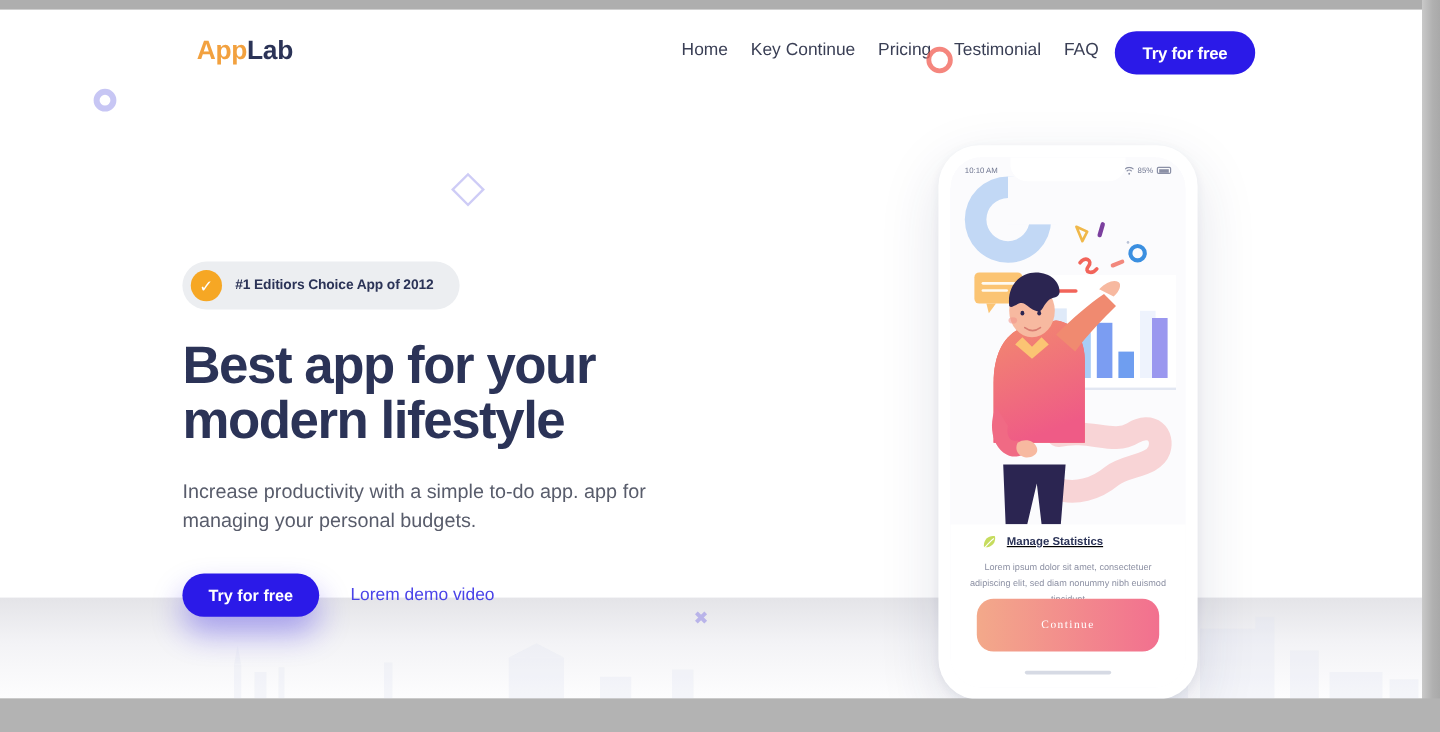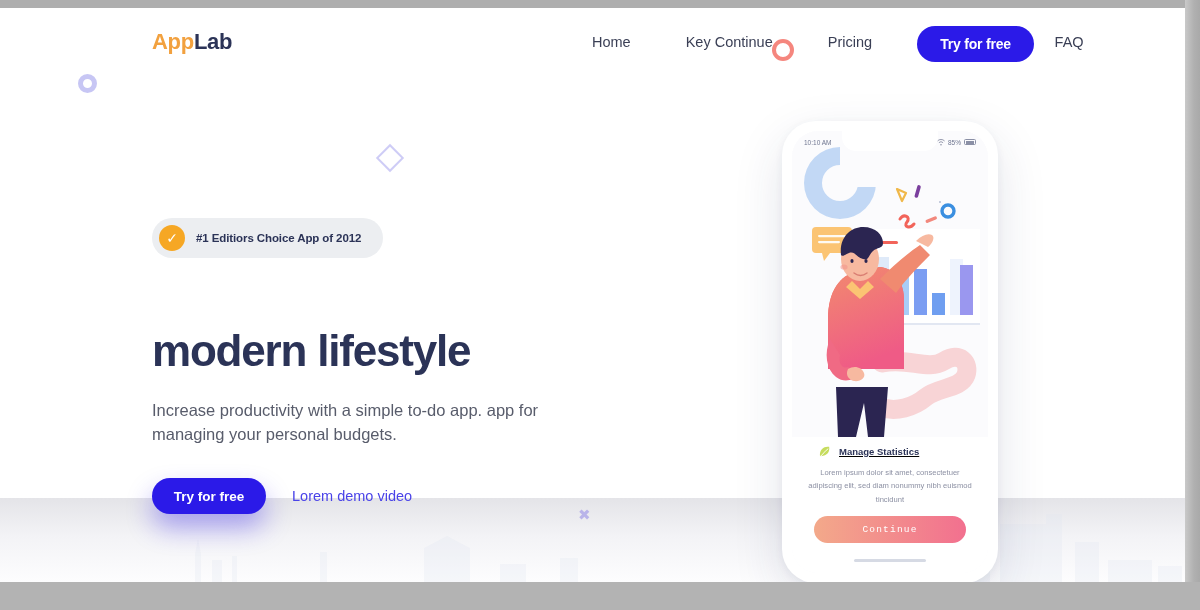--- a/index.html
+++ b/index.html
@@ -44,21 +44,21 @@
     top: 8px; left: 0;
     width: 1185px;
     height: 574px;
     background: #ffffff;
     overflow: hidden;
   }
 
   
   .site-header {
     position: absolute;
-    top: 0; left: 0;
+    top: 0; left: 12px;
     width: 1185px;
     height: 68px;
     display: flex;
     align-items: center;
     z-index: 40;
   }
   .logo {
     position: absolute;
     left: 152px;
     font-size: 22px;
@@ -75,21 +75,20 @@
     display: flex;
     align-items: center;
     gap: 19px;
   }
   .nav-link {
     font-size: 14.5px;
     color: #3a3f55;
     text-decoration: none;
     white-space: nowrap;
     cursor: pointer;
-    margin-left: 36px;
   }
 
   .nav-cta {
     position: absolute;
     left: 917px;
     top: 18px;
     width: 117px;
     height: 36px;
     border: none;
     border-radius: 18px;
@@ -339,26 +338,26 @@
     font-size: 7.6px;
     line-height: 1.75;
     color: #8c90a3;
     text-align: center;
   }
   .continue-btn {
     position: absolute;
     left: 22px;
     bottom: 30px;
     width: 152px;
-    height: 27px;
+    height: 44px;
     border: none;
     border-radius: 14px;
     background: linear-gradient(to right, #f3a98a 0%, #f2708f 100%);
     color: #ffffff;
-    font-family: Liberation Mono, monospace;
+    font-family: Liberation Serif, serif;
     font-size: 9.5px;
     letter-spacing: 1.2px;
     cursor: pointer;
   }
   .home-indicator {
     position: absolute;
     left: 50%;
     transform: translateX(-50%);
     bottom: 11px;
     width: 72px;
@@ -421,21 +420,21 @@
     <div class="deco-ring"></div>
     <div class="deco-diamond"></div>
 
     <section class="hero">
       <div class="badge">
         <span class="badge-icon">✓</span>
         <span class="badge-text">#1 Editiors Choice App of 2012</span>
       </div>
 
       <h1 class="headline">
-        <br>
+        <span>Best app for your</span><br>
         <span>modern lifestyle</span>
       </h1>
 
       <p class="subtitle">Increase productivity with a simple to-do app. app for managing your personal budgets.</p>
 
       <div class="cta-row">
         <button class="cta-primary">Try for free</button>
         <a class="cta-link" href="#">Lorem demo video</a>
       </div>
     </section>

